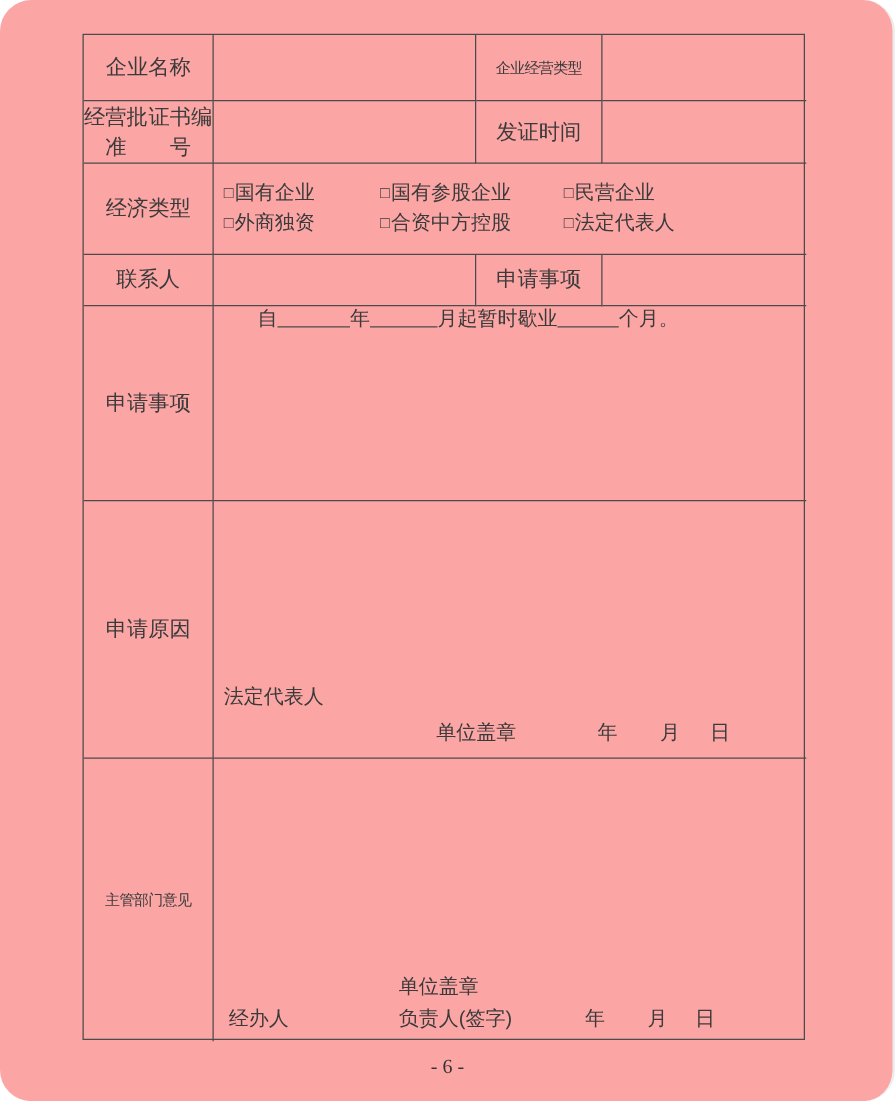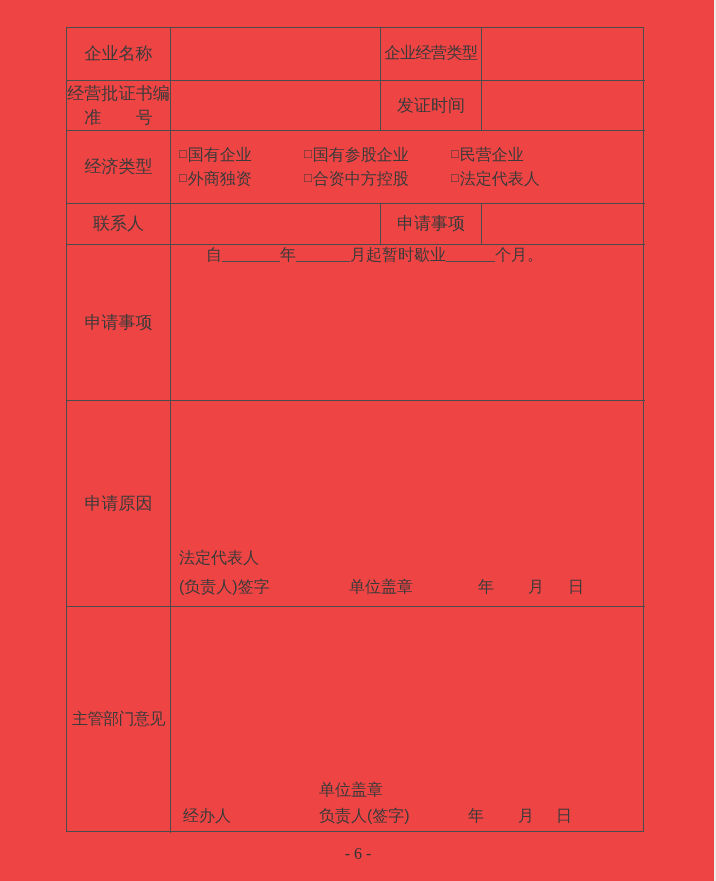--- a/index.html
+++ b/index.html
@@ -5,40 +5,41 @@
   * { margin: 0; padding: 0; box-sizing: border-box; }
   html, body { background: #ffffff; }
   body {
     width: 716px; height: 881px;
     position: relative;
     font-family: "Liberation Sans", "DejaVu Sans", sans-serif;
     color: #3a3a3a;
   }
   .page {
     position: absolute; inset: 0;
-    background: #ef4444;
+    background: #fca5a5;
     border-right: 2px solid #ededed;
+    border-radius: 25px;
   }
   .form-table {
     position: absolute; left: 66px; top: 27px;
     width: 578px; height: 805px;
     display: grid;
     grid-template-columns: 104px 210px 101px 163px;
     grid-template-rows: 53px 50px 73px 41px 156px 206px 226px;
     border: 1.5px solid #4b4b4b;
   }
   .cell { border-right: 1.5px solid #4b4b4b; border-bottom: 1.5px solid #4b4b4b; }
   .cell.last-col { border-right: none; }
   .cell.last-row { border-bottom: none; }
   .lbl {
     display: flex; align-items: center; justify-content: center;
     font-size: 17px; text-align: center; line-height: 24px;
   }
   .lbl.two-line { flex-direction: row; }
-  .lbl-sm { font-size: 16px; letter-spacing: -0.5px; font-family: Liberation Mono, monospace; }
+  .lbl-sm { font-size: 12px; letter-spacing: -0.5px; }
 
   
   .eco-cell {
     display: flex; flex-direction: column; justify-content: center;
     padding-left: 8px; font-size: 16px;
   }
   .eco-line { display: flex; line-height: 24px; }
   .opt { display: inline-flex; align-items: center; }
   .opt.w1 { width: 125px; }
   .opt.w2 { width: 147px; }
@@ -130,21 +131,20 @@
       <div class="sentence"><span>自</span><span class="blank b1"></span><span>年</span><span class="blank b2"></span><span>月起暂时歇业</span><span class="blank b3"></span><span>个月。</span></div>
     </div>
 
     <div class="cell lbl" style="grid-area:6/1">申请原因</div>
     <div class="cell last-col area-cell" style="grid-area:6/2/7/5">
       <div class="sig-block">
         <div class="sig-line">
           <span class="abs" style="left:8px">法定代表人</span>
         </div>
         <div class="sig-line">
-          <span class="abs" style="left:8px">(负责人)签字</span>
           <span class="abs" style="left:178px">单位盖章</span>
           <span class="abs" style="left:307px">年</span>
           <span class="abs" style="left:357px">月</span>
           <span class="abs" style="left:397px">日</span>
         </div>
       </div>
     </div>
 
     <div class="cell lbl last-row lbl-sm" style="grid-area:7/1">主管部门意见</div>
     <div class="cell last-col last-row area-cell" style="grid-area:7/2/8/5">

